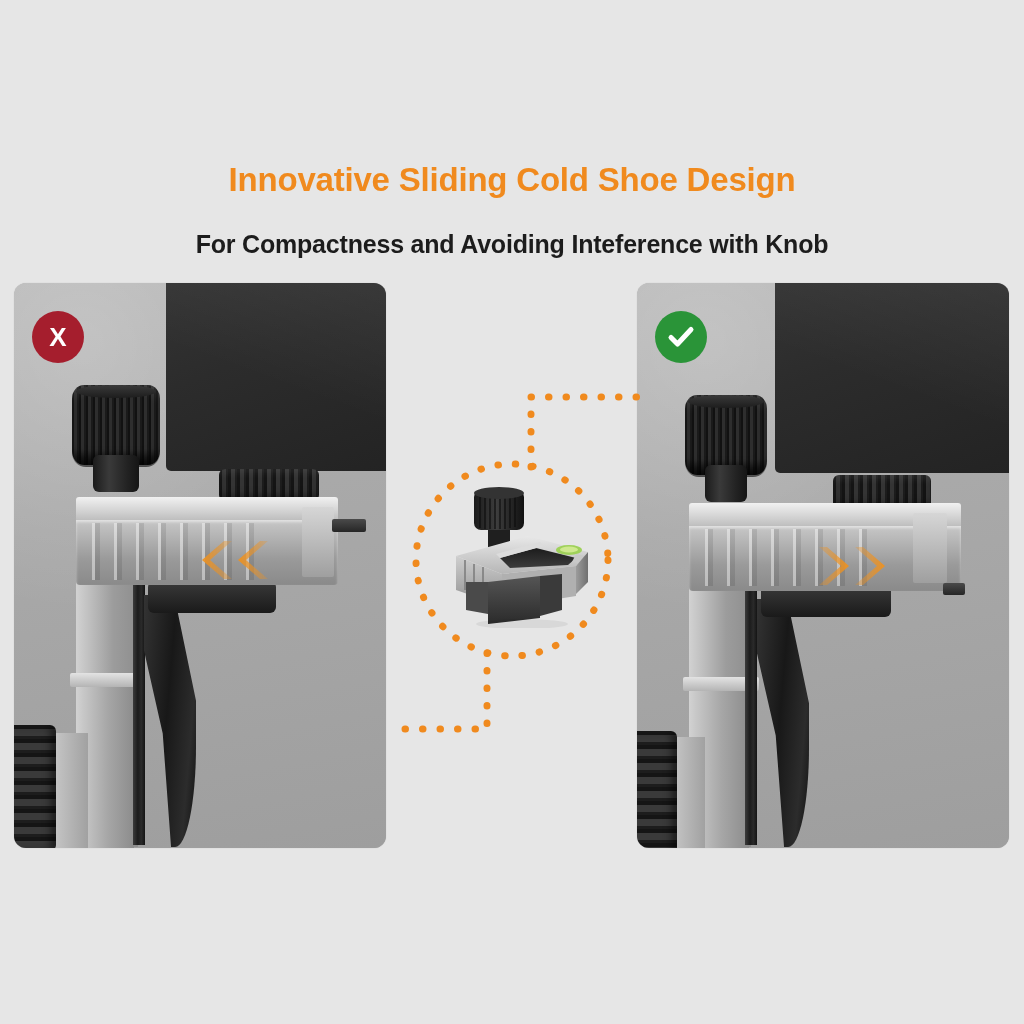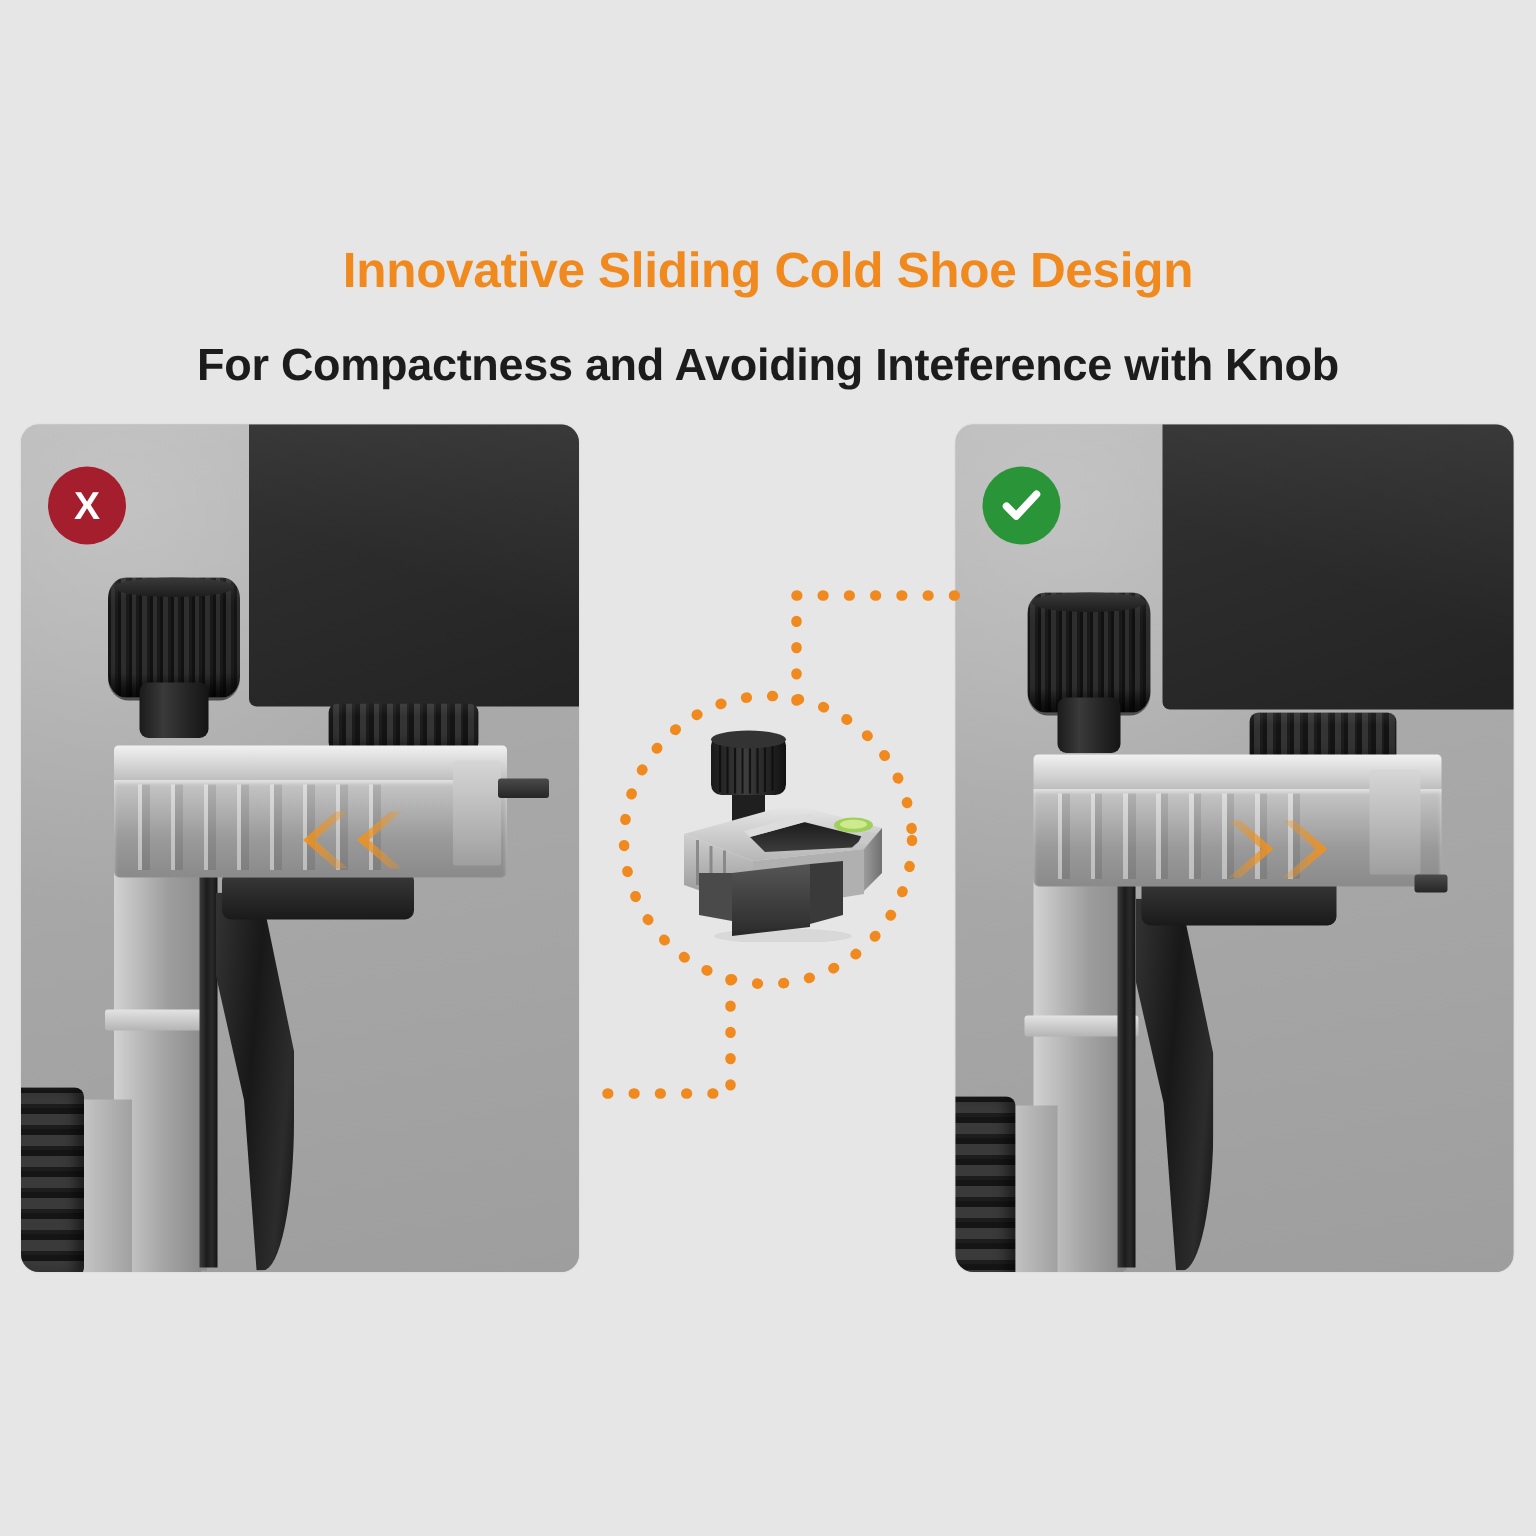--- a/index.html
+++ b/index.html
@@ -27,21 +27,21 @@
     top: 160px; left: 0; width: 1024px;
     font-size: 33px;
     font-weight: bold;
     color: #f08a1e;
     letter-spacing: -0.2px;
     line-height: 40px;
   }
   .subtitle {
     position: absolute;
     top: 228px; left: 0; width: 1024px;
-    font-size: 30px;
+    font-size: 25px;
     font-weight: bold;
     color: #1c1c1c;
     letter-spacing: -0.2px;
     line-height: 32px;
   }
 
   
   .panel {
     position: absolute;
     top: 283px;

